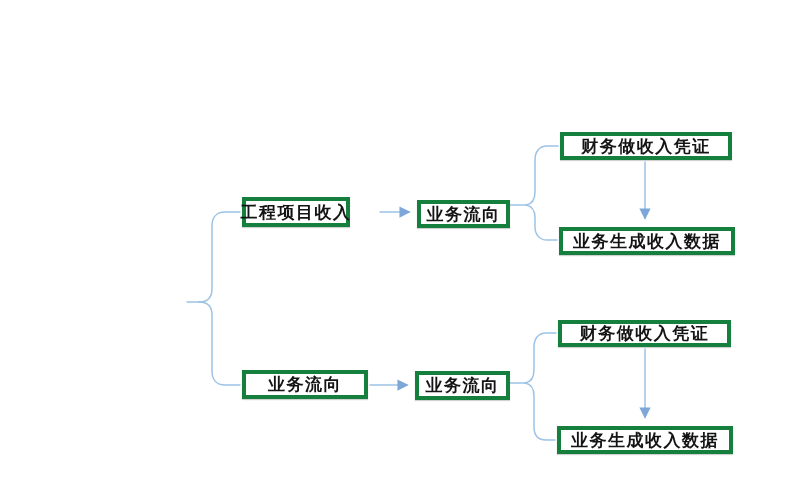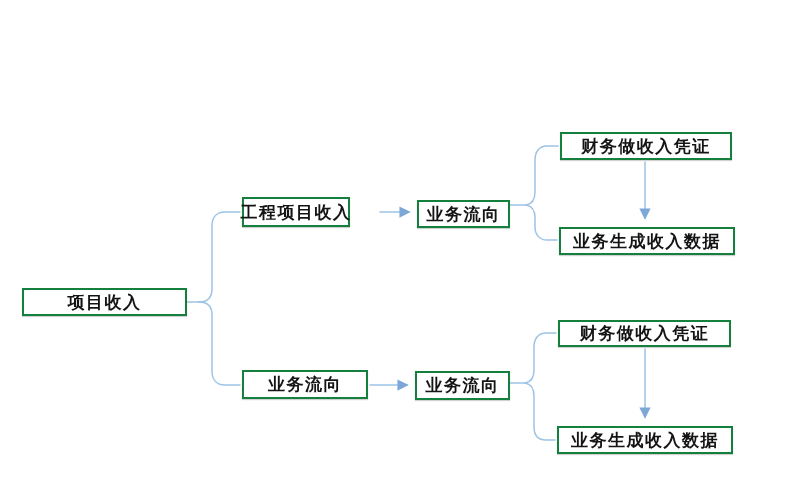--- a/index.html
+++ b/index.html
@@ -13,21 +13,21 @@
   }
   .bullet {
     width:9px; height:9px; background:#1f1f1f; margin-top:8px; margin-right:14px;
     flex:0 0 auto;
   }
   .header-text { font-size:19px; line-height:26px; color:#333333; white-space:nowrap; }
   .header-text .bold { font-weight:bold; color:#262626; }
   .diagram-svg { position:absolute; left:0; top:0; }
   .node {
     position:absolute; box-sizing:border-box;
-    border:2px solid #15803d; background:#ffffff;
+    border:4px solid #15803d; background:#ffffff;
     display:flex; align-items:center; justify-content:center;
     font-family:"DejaVu Serif", "Liberation Serif", serif;
     font-weight:bold; font-size:17px; color:#141414;
     letter-spacing:1.5px; white-space:nowrap;
     box-shadow:0 1px 1px rgba(0,0,0,0.18);
   }
   .connector { fill:none; stroke:#9dc3e6; stroke-width:1.5; stroke-linecap:round; }
 </style>
 </head>
 <body>
@@ -62,21 +62,20 @@
 
     <g>
       <path class="connector" d="M510 383 H525"></path>
       <path class="connector" d="M525 383 C531 382 534 377 534 370 V347 C534 339 538 333 546 333 H556"></path>
       <path class="connector" d="M525 383 C531 384 534 389 534 396 V427 C534 435 538 440 546 440 H555"></path>
     </g>
 
     <path class="connector" d="M645 349 V417" marker-end="url(#arrow)"></path>
   </svg>
 
-  <div class="node" style="left: 22px; top: 288px; width: 165px; height: 28px;">项目收入</div>
   <div class="node" style="left: 242px; top: 197px; width: 108px; height: 30px;">工程项目收入</div>
   <div class="node" style="left: 417px; top: 200px; width: 93px; height: 28px;">业务流向</div>
   <div class="node" style="left: 560px; top: 132px; width: 172px; height: 28px;">财务做收入凭证</div>
   <div class="node" style="left: 559px; top: 227px; width: 176px; height: 28px;">业务生成收入数据</div>
   <div class="node" style="left: 242px; top: 370px; width: 126px; height: 29px;">业务流向</div>
   <div class="node" style="left: 415px; top: 371px; width: 95px; height: 29px;">业务流向</div>
   <div class="node" style="left: 558px; top: 320px; width: 173px; height: 27px;">财务做收入凭证</div>
   <div class="node" style="left: 557px; top: 426px; width: 176px; height: 28px;">业务生成收入数据</div>
 
 </div>

